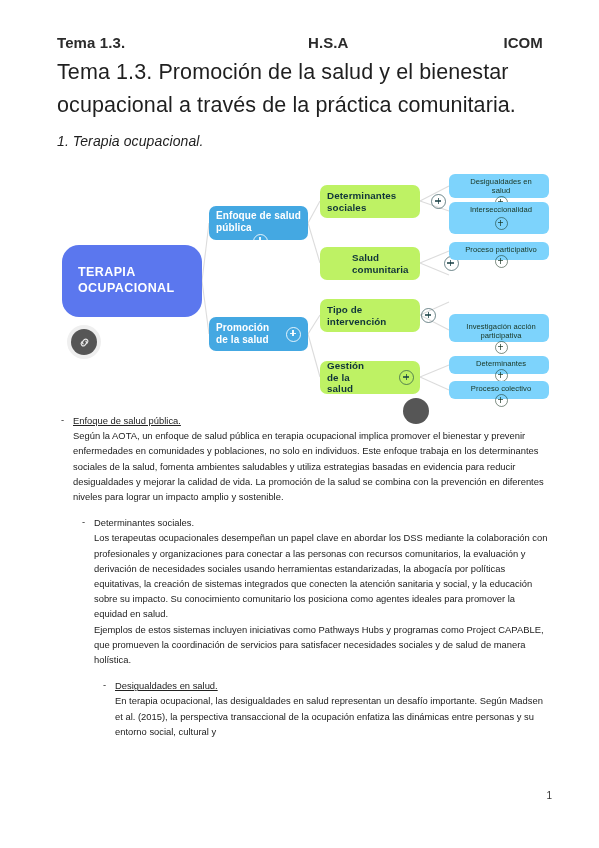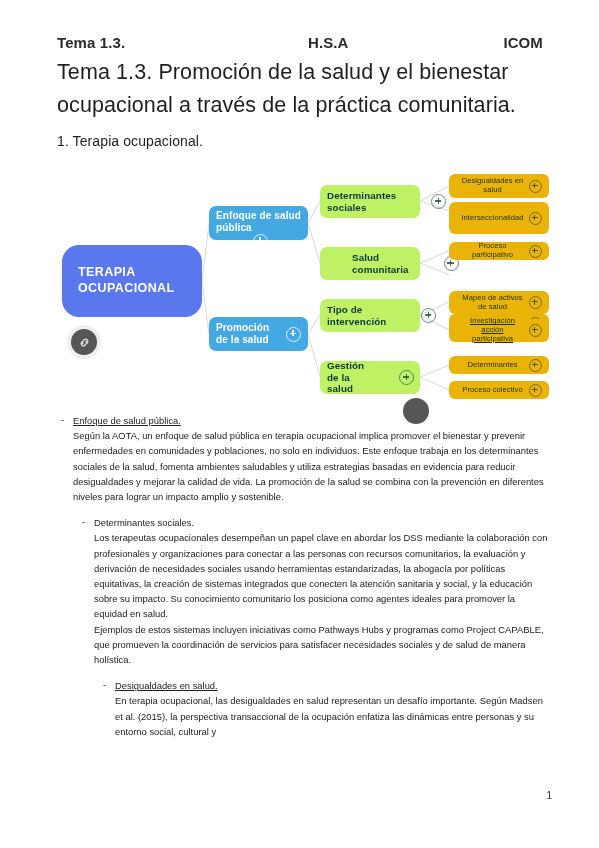--- a/index.html
+++ b/index.html
@@ -22,21 +22,21 @@
   .hdr .mid{margin-left:28px;}
 
   
   .doc-title{
     position:absolute;left:57px;top:56px;width:500px;
     font-size:21.5px;font-weight:400;line-height:33px;
     color:#1f1f1f;letter-spacing:.1px;
   }
   .subhead{
     position:absolute;left:57px;top:133px;
-    font-size:14px;font-weight:400;color:#1f1f1f;letter-spacing:.1px;
+    font-size:14px;font-weight:400;color:#1f1f1f;letter-spacing:.1px;font-style:italic;
   }
 
   
   .map{position:absolute;left:46px;top:160px;width:510px;height:252px;}
   .map svg.lines{position:absolute;left:0;top:0;width:510px;height:252px;}
   .node{
     position:absolute;box-sizing:border-box;
     display:flex;align-items:center;
     border-radius:7px;
     color:#ffffff;font-weight:bold;line-height:1.18;
@@ -68,34 +68,35 @@
   
   .lvl3{background:#bef264;font-size:9.8px;letter-spacing:.1px;color:#10343a;gap:31px;}
   .lvl3 .plus{border-color:rgba(20,60,66,.6);}
   .lvl3 .plus::before,.lvl3 .plus::after{background:rgba(20,60,66,.75);}
   .n-l3-1{left:274px;top:25px;width:100px;height:33px;}
   .n-l3-2{left:274px;top:87px;width:100px;height:33px;padding-left:32px;}
   .n-l3-3{left:274px;top:139px;width:100px;height:33px;}
   .n-l3-4{left:274px;top:201px;width:100px;height:33px;}
   
   .lvl4{
-    background:#eab308;color:#17331f;font-weight:normal;
+    background:#7dd3fc;color:#17331f;font-weight:normal;
     font-size:7.6px;letter-spacing:.05px;border-radius:6px;
     justify-content:space-between;
+    flex-direction:column;
   }
   .lvl4 .label{text-align:center;padding-left:4px;}
   .lvl4 .plus{width:11px;height:11px;border-color:rgba(23,51,31,.55);}
   .lvl4 .plus::before{left:2px;top:4.4px;width:5.6px;height:1px;background:rgba(23,51,31,.7);}
   .lvl4 .plus::after{top:2px;left:4.4px;height:5.6px;width:1px;background:rgba(23,51,31,.7);}
   .n-g1{left:403px;top:14px;width:100px;height:24px;}
   .n-g2{left:403px;top:42px;width:100px;height:32px;}
   .n-g3{left:403px;top:82px;width:100px;height:18px;}
   .n-g4{left:403px;top:106px;width:100px;height:18px;margin-top:48px;}
   .n-g5{left:403px;top:131px;width:100px;height:23px;}
-  .n-g6{left:403px;top:159px;width:100px;height:23px;text-decoration:underline;}
+  .n-g6{left:403px;top:159px;width:100px;height:23px;}
   .n-g7{left:403px;top:196px;width:100px;height:18px;}
   .n-g8{left:403px;top:221px;width:100px;height:18px;}
 
   .link-badge{
     position:absolute;left:25px;top:169px;width:26px;height:26px;
     border-radius:50%;background:#565656;
     display:flex;align-items:center;justify-content:center;
     box-shadow:0 0 0 4px rgba(120,120,120,.12);
   }
   .collapse-badge{
@@ -214,24 +215,20 @@
       <span class="plus"></span>
     </div>
     <div class="node lvl4 n-g3">
       <span class="label">Proceso participativo</span>
       <span class="plus"></span>
     </div>
     <div class="node lvl4 n-g4">
       <span class="label">Entorno local</span>
       <span class="plus"></span>
     </div>
-    <div class="node lvl4 n-g5">
-      <span class="label">Mapeo de activos de salud</span>
-      <span class="plus"></span>
-    </div>
     <div class="node lvl4 n-g6">
       <span class="label">Investigación acción participativa</span>
       <span class="plus"></span>
     </div>
     <div class="node lvl4 n-g7">
       <span class="label">Determinantes</span>
       <span class="plus"></span>
     </div>
     <div class="node lvl4 n-g8">
       <span class="label">Proceso colectivo</span>

